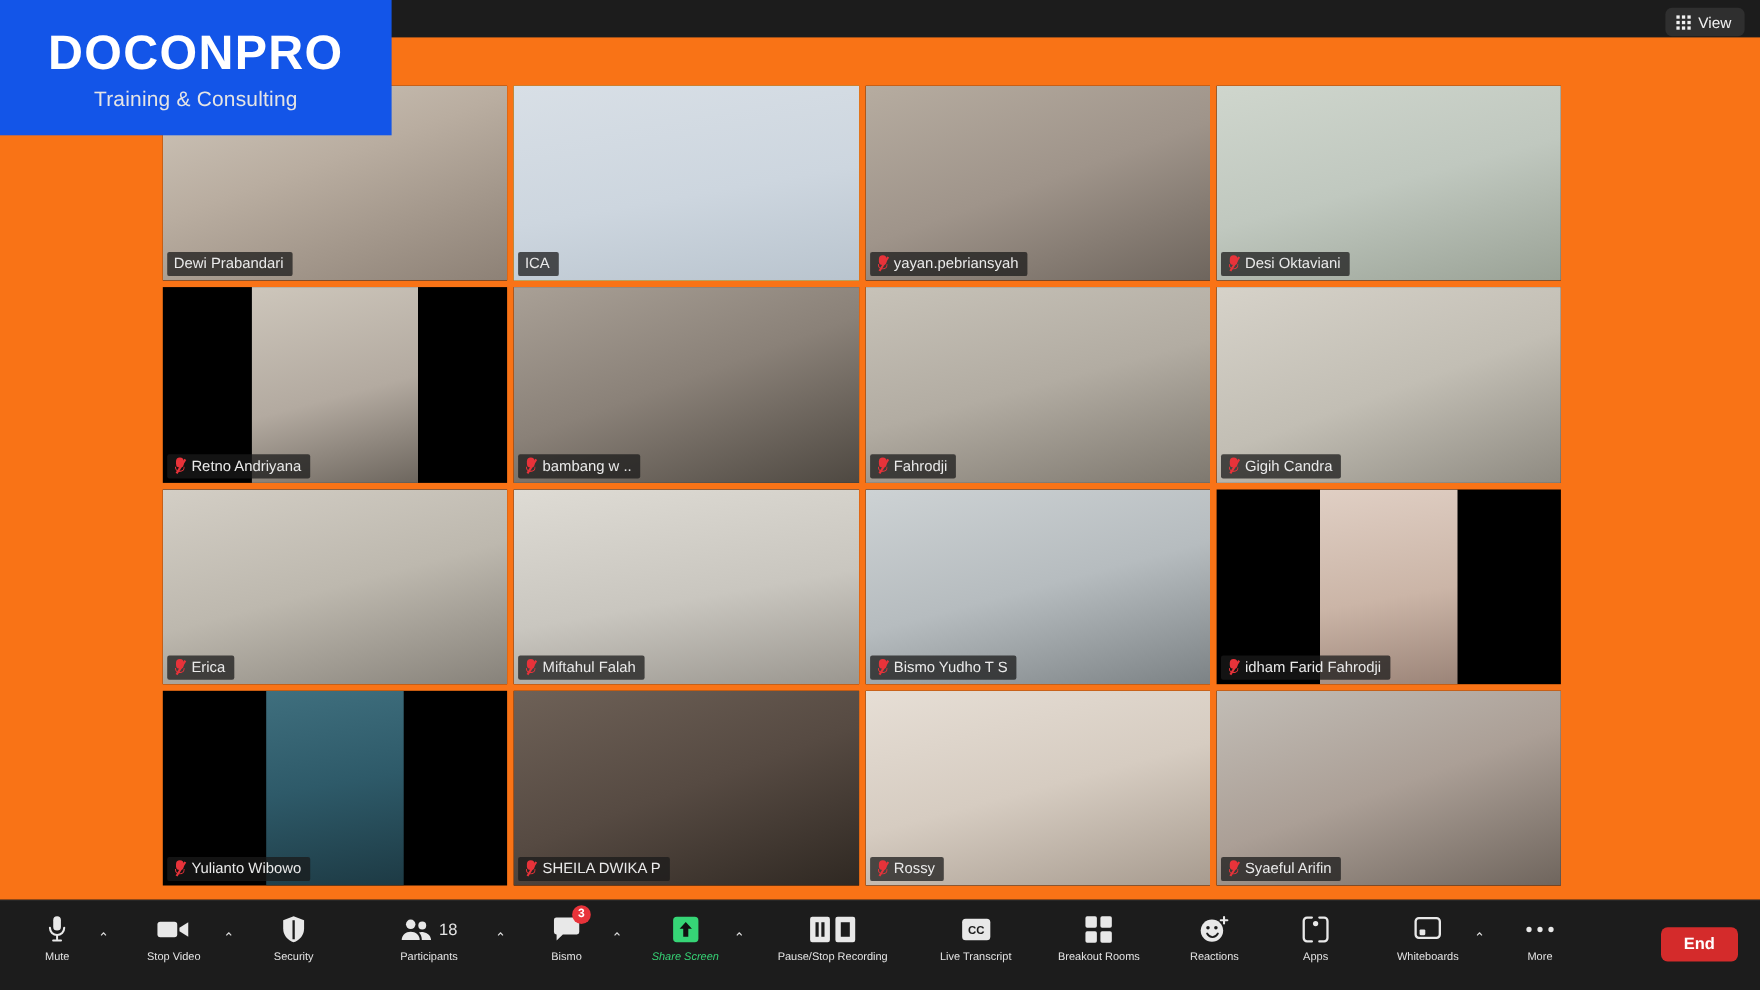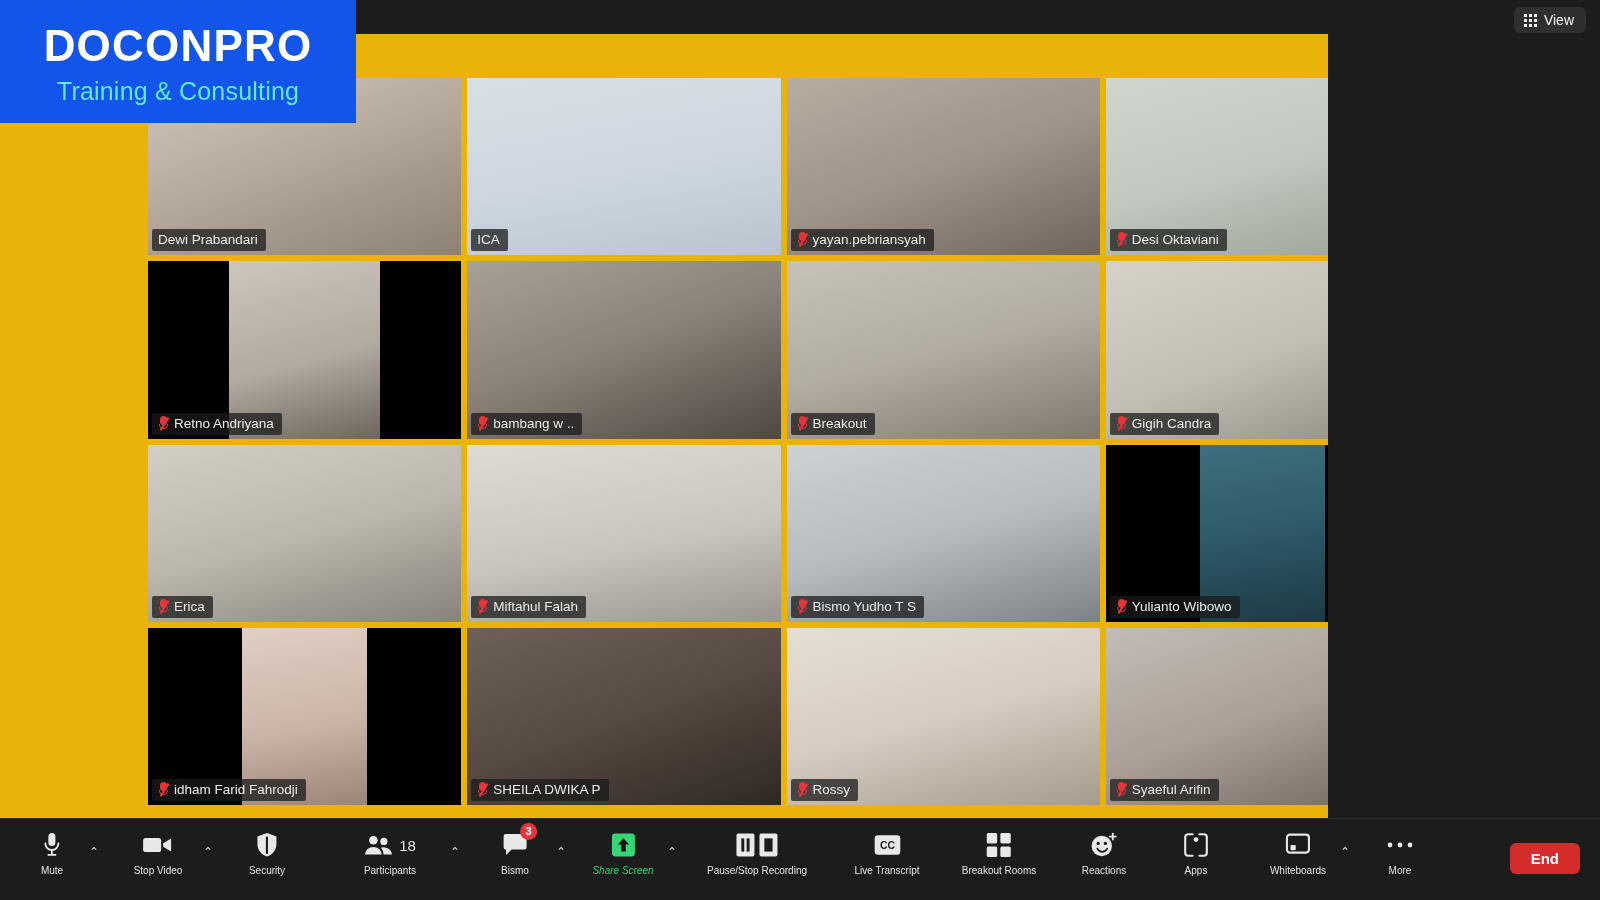--- a/index.html
+++ b/index.html
@@ -26,24 +26,24 @@
   .grid-ico i{ display:block; width:3px; height:3px; background:#f2f2f2; }
 
   
   .logo{
     position:absolute; left:0; top:0; width:356px; height:123px;
     background:#1355e8; z-index:60;
     display:flex; flex-direction:column; align-items:center; justify-content:center;
     padding-top:6px;
   }
   .logo-main{ color:#fff; font-size:44px; font-weight:bold; letter-spacing:1.2px; line-height:1; }
-  .logo-sub{ color:#5eead4; font-size:25px; margin-top:9px; letter-spacing:.2px; }
+  .logo-sub{ color:#e5e5e5; font-size:19px; margin-top:9px; letter-spacing:.2px; }
 
   
-  .stage{ position:absolute; left:0; top:0; width:1328px; height:818px; background:#eab308; overflow:hidden; }
+  .stage{ position:absolute; left:0; top:0; width:1600px; height:818px; background:#f97316; overflow:hidden; }
   .vgrid{
     position:absolute; left:148px; top:78px;
     width:1271px; height:727px;
     display:grid;
     grid-template-columns:repeat(4,1fr);
     grid-template-rows:repeat(4,1fr);
     gap:6px;
   }
   .tile{ position:relative; background:#000; overflow:hidden; }
   .tile.active{ outline:3px solid #e9f36b; outline-offset:-3px;text-align:right; }
@@ -193,21 +193,21 @@
           </div>
         </div>
         <div class="tile">
           <div class="vid" style="background: linear-gradient(165deg, rgb(199, 194, 184) 0%, rgb(178, 172, 162) 50%, rgb(126, 120, 111) 100%);"></div>
           <div class="namebar">
             <span class="mutei">
               <span class="body"></span>
               <span class="stand"></span>
               <span class="slash"></span>
             </span>
-            <span>Breakout</span>
+            <span>Fahrodji</span>
           </div>
         </div>
         <div class="tile">
           <div class="vid" style="background: linear-gradient(160deg, rgb(214, 210, 201) 0%, rgb(194, 190, 180) 52%, rgb(142, 138, 129) 100%);"></div>
           <div class="namebar">
             <span class="mutei">
               <span class="body"></span>
               <span class="stand"></span>
               <span class="slash"></span>
             </span>
@@ -241,39 +241,39 @@
           <div class="namebar">
             <span class="mutei">
               <span class="body"></span>
               <span class="stand"></span>
               <span class="slash"></span>
             </span>
             <span>Bismo Yudho T S</span>
           </div>
         </div>
         <div class="tile">
+          <div class="vid pillar2" style="background: linear-gradient(170deg, rgb(224, 207, 196) 0%, rgb(203, 181, 167) 55%, rgb(155, 132, 120) 100%);"></div>
+          <div class="namebar">
+            <span class="mutei">
+              <span class="body"></span>
+              <span class="stand"></span>
+              <span class="slash"></span>
+            </span>
+            <span>idham Farid Fahrodji</span>
+          </div>
+        </div>
+        <div class="tile">
           <div class="vid pillar2" style="background: linear-gradient(170deg, rgb(63, 111, 126) 0%, rgb(46, 90, 105) 48%, rgb(29, 58, 68) 100%);"></div>
           <div class="namebar">
             <span class="mutei">
               <span class="body"></span>
               <span class="stand"></span>
               <span class="slash"></span>
             </span>
             <span>Yulianto Wibowo</span>
-          </div>
-        </div>
-        <div class="tile">
-          <div class="vid pillar2" style="background: linear-gradient(170deg, rgb(224, 207, 196) 0%, rgb(203, 181, 167) 55%, rgb(155, 132, 120) 100%);"></div>
-          <div class="namebar">
-            <span class="mutei">
-              <span class="body"></span>
-              <span class="stand"></span>
-              <span class="slash"></span>
-            </span>
-            <span>idham Farid Fahrodji</span>
           </div>
         </div>
         <div class="tile">
           <div class="vid" style="background: linear-gradient(160deg, rgb(110, 97, 87) 0%, rgb(86, 74, 66) 50%, rgb(47, 40, 34) 100%);"></div>
           <div class="namebar">
             <span class="mutei">
               <span class="body"></span>
               <span class="stand"></span>
               <span class="slash"></span>
             </span>

